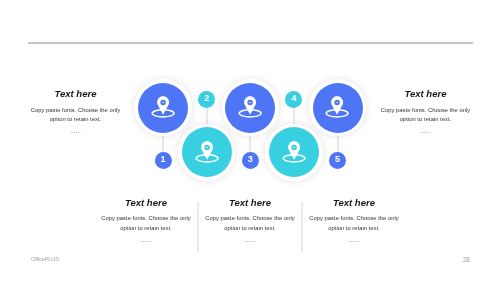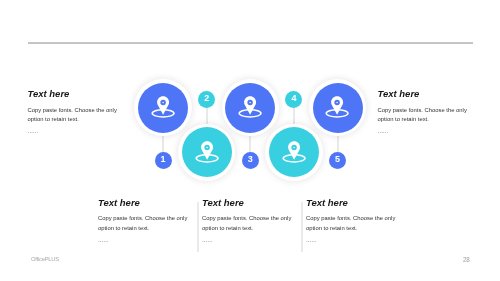--- a/index.html
+++ b/index.html
@@ -6,21 +6,21 @@
   html,body{margin:0;padding:0;}
   body{width:500px;height:281px;background:#ffffff;overflow:hidden;
        font-family:"Liberation Sans",sans-serif;}
   .slide{position:relative;width:500px;height:281px;background:#fff;}
 
   
   .hdr-rule{position:absolute;left:27.6px;top:41.5px;width:445px;height:2px;
             background:linear-gradient(to bottom,#e6e6e6 0%,#a6a6a6 50%,#e0e0e0 100%);}
 
   
-  .tblock{position:absolute;text-align:left;}
+  .tblock{position:absolute;text-align:center;}
   .tblock .ttl{font-weight:bold;font-style:italic;font-size:9.5px;color:#191919;line-height:10px;
                white-space:nowrap;}
   .tblock .body{font-size:5.85px;color:#333333;line-height:9.4px;margin-top:6.8px;}
   .tblock .dots{font-size:7px;color:#8e8e8e;letter-spacing:-0.2px;margin-top:2.9px;}
 
   
   .node{position:absolute;left:0;top:0;}
   .ring{position:absolute;border-radius:50%;background:#ffffff;
         box-shadow:0 0 6px 1.2px rgba(0,0,0,0.085);}
   .disc{position:absolute;border-radius:50%;}

